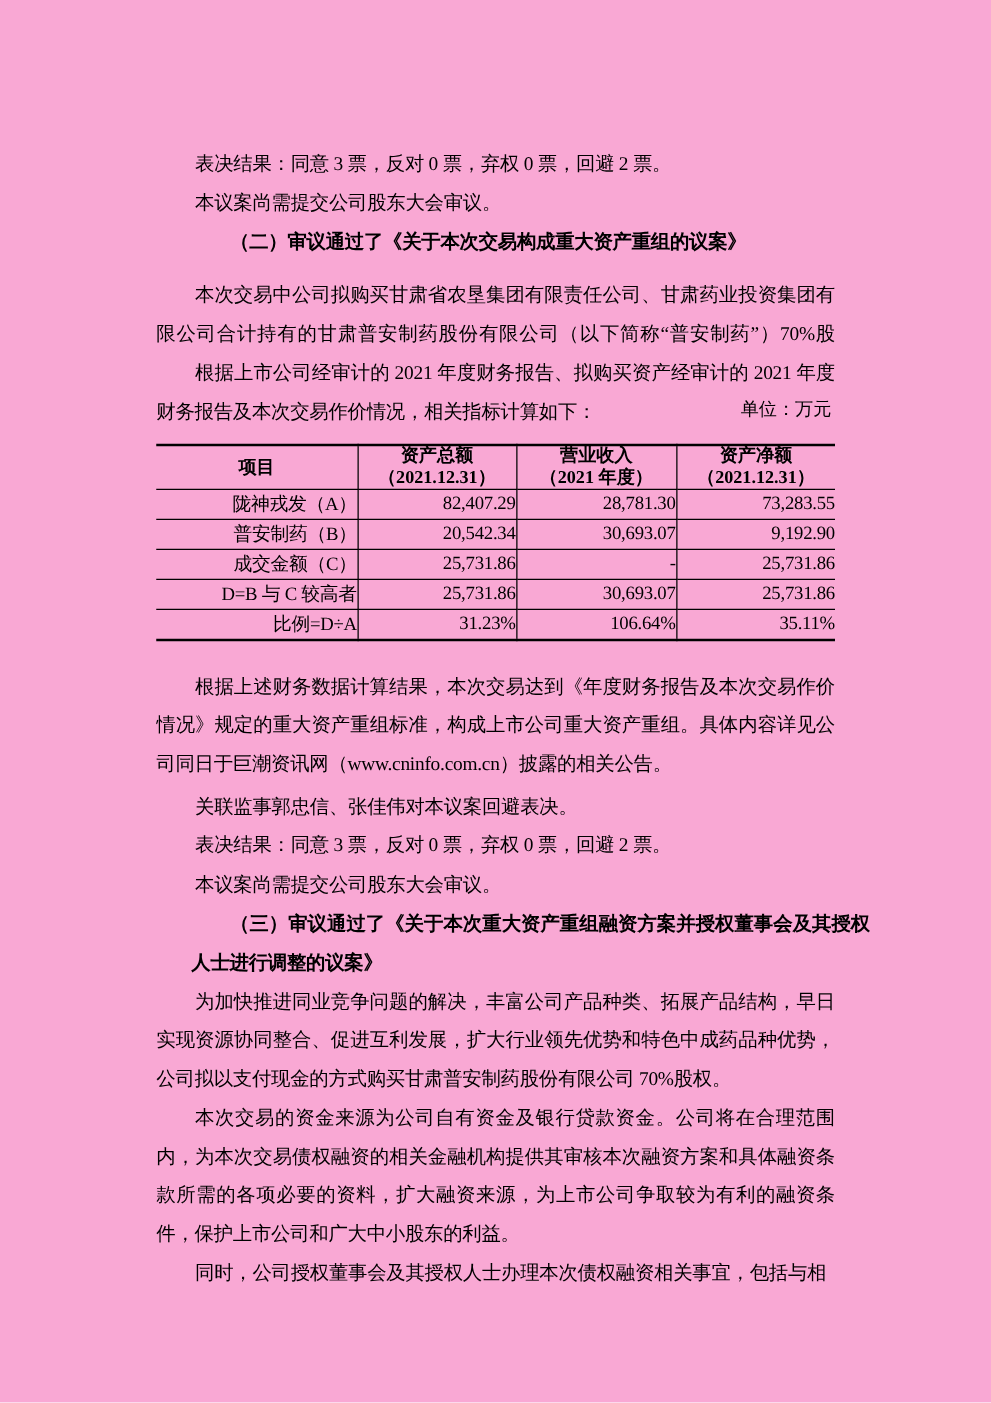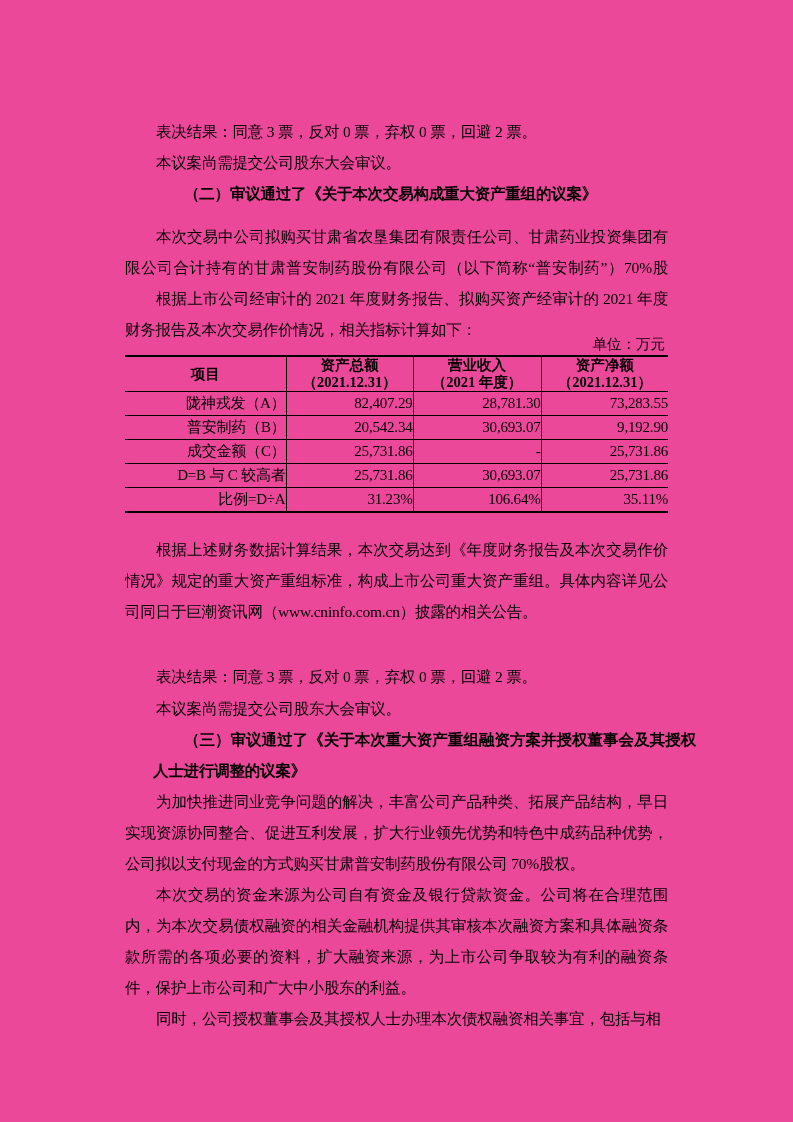--- a/index.html
+++ b/index.html
@@ -1,20 +1,20 @@
 <!DOCTYPE html>
 <html><head>
 <meta charset="utf-8">
 <style>
   html, body { margin: 0; padding: 0; background: #ffffff; }
   .page {
     position: relative;
     width: 793px;
     height: 1122px;
-    background: #ec4899;
+    background: #f9a8d4;
     color: #000000;
     font-family: "Liberation Serif", "DejaVu Serif", serif;
     overflow: hidden;
   }
   .block {
     position: absolute;
     left: 125px;
     width: 543px;
     font-size: 15.5px;
     line-height: 31px;
@@ -24,21 +24,21 @@
   }
   .indent { text-indent: 31px; }
   .heading { font-weight: bold; margin-left: 28px; }
   .lines-1 { height: 31px; }
   .lines-2 { height: 62px; }
   .lines-3 { height: 93px; }
   .lines-4 { height: 124px; }
   .unit-note {
     position: absolute;
     left: 125px;
-    top: 334px;
+    top: 318px;
     width: 543px;
     height: 21px;
     line-height: 21px;
     font-size: 14.5px;
     text-align: right;
     box-sizing: border-box;
     padding-right: 3px;
   }
   table.fin {
     position: absolute;
@@ -137,20 +137,21 @@
         <td>比例=D÷A</td>
         <td>31.23%</td>
         <td>106.64%</td>
         <td>35.11%</td>
       </tr>
     </tbody>
   </table>
 
   <p class="block indent lines-3" style="top:518px">根据上述财务数据计算结果，本次交易达到《年度财务报告及本次交易作价情况》规定的重大资产重组标准，构成上市公司重大资产重组。具体内容详见公司同日于巨潮资讯网（www.cninfo.com.cn）披露的相关公告。</p>
 
+  <p class="block indent lines-1" style="top:614px">关联监事郭忠信、张佳伟对本议案回避表决。</p>
 
   <p class="block indent lines-1" style="top:645px">表决结果：同意 3 票，反对 0 票，弃权 0 票，回避 2 票。</p>
 
   <p class="block indent lines-1" style="top:677px">本议案尚需提交公司股东大会审议。</p>
 
   <p class="block indent heading lines-2" style="top:708px">（三）审议通过了《关于本次重大资产重组融资方案并授权董事会及其授权人士进行调整的议案》</p>
 
   <p class="block indent lines-3" style="top:770px">为加快推进同业竞争问题的解决，丰富公司产品种类、拓展产品结构，早日实现资源协同整合、促进互利发展，扩大行业领先优势和特色中成药品种优势，公司拟以支付现金的方式购买甘肃普安制药股份有限公司 70%股权。</p>
 
   <p class="block indent lines-4" style="top:863px">本次交易的资金来源为公司自有资金及银行贷款资金。公司将在合理范围内，为本次交易债权融资的相关金融机构提供其审核本次融资方案和具体融资条款所需的各项必要的资料，扩大融资来源，为上市公司争取较为有利的融资条件，保护上市公司和广大中小股东的利益。</p>

